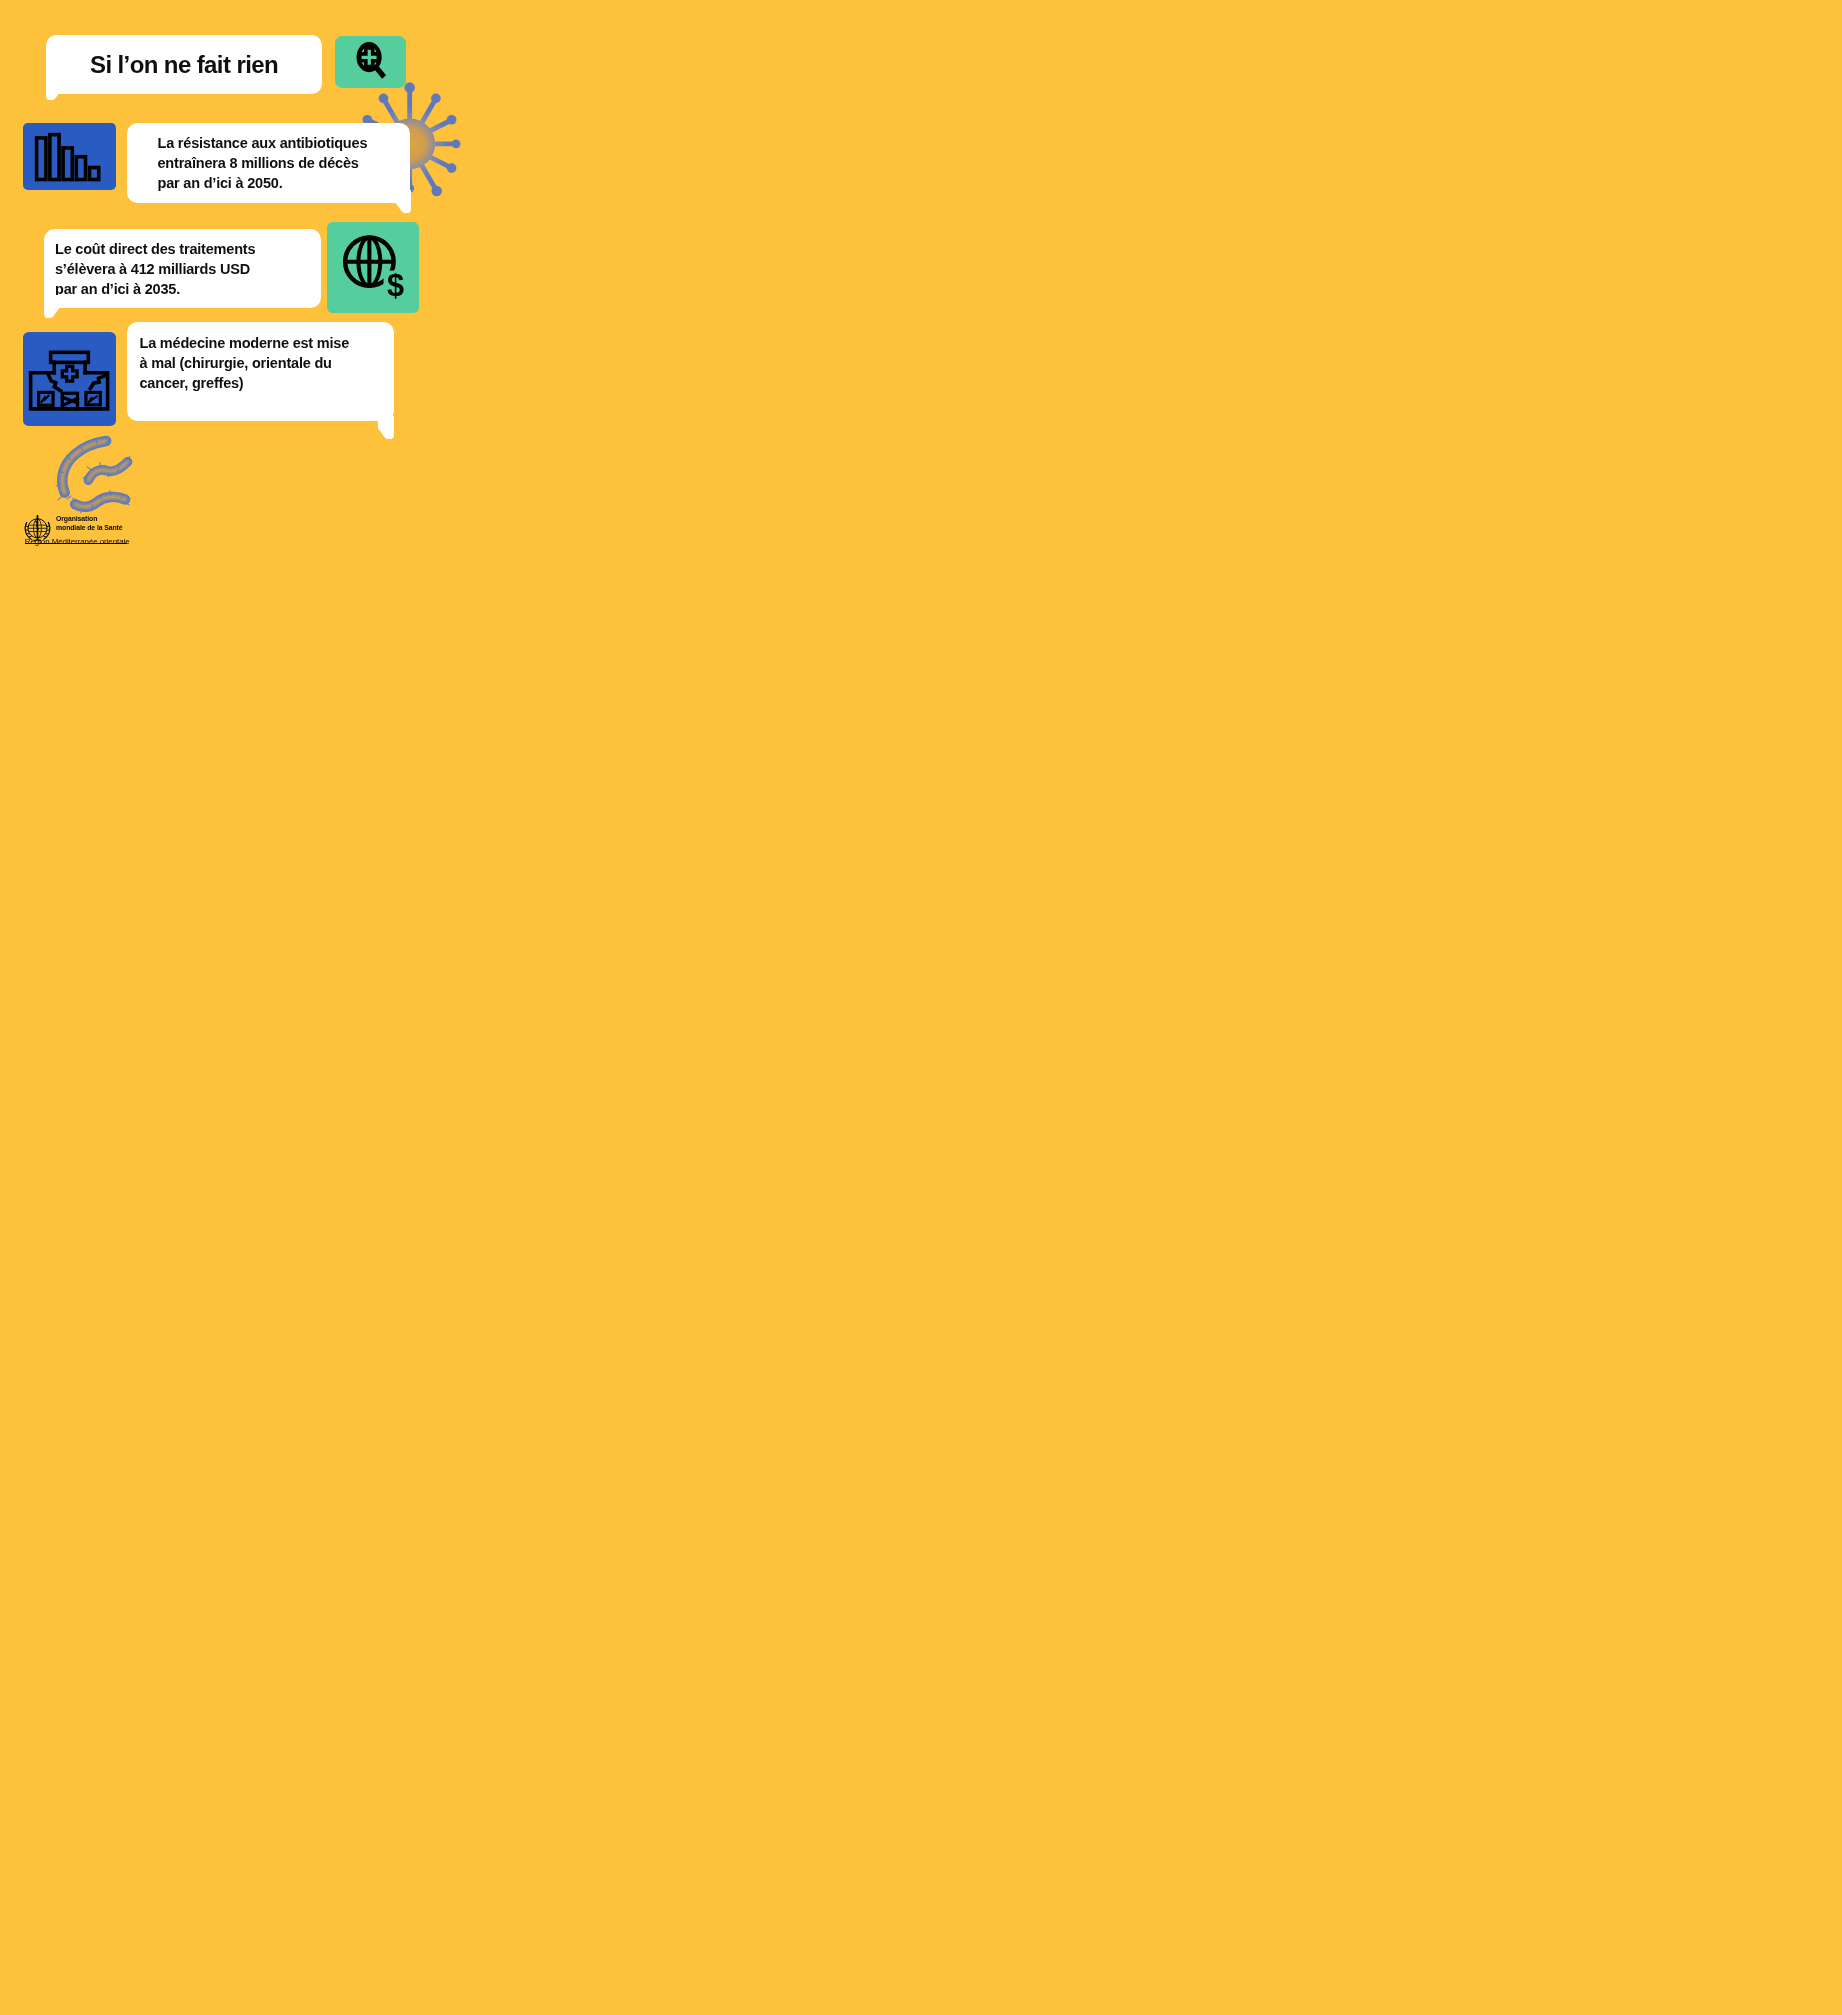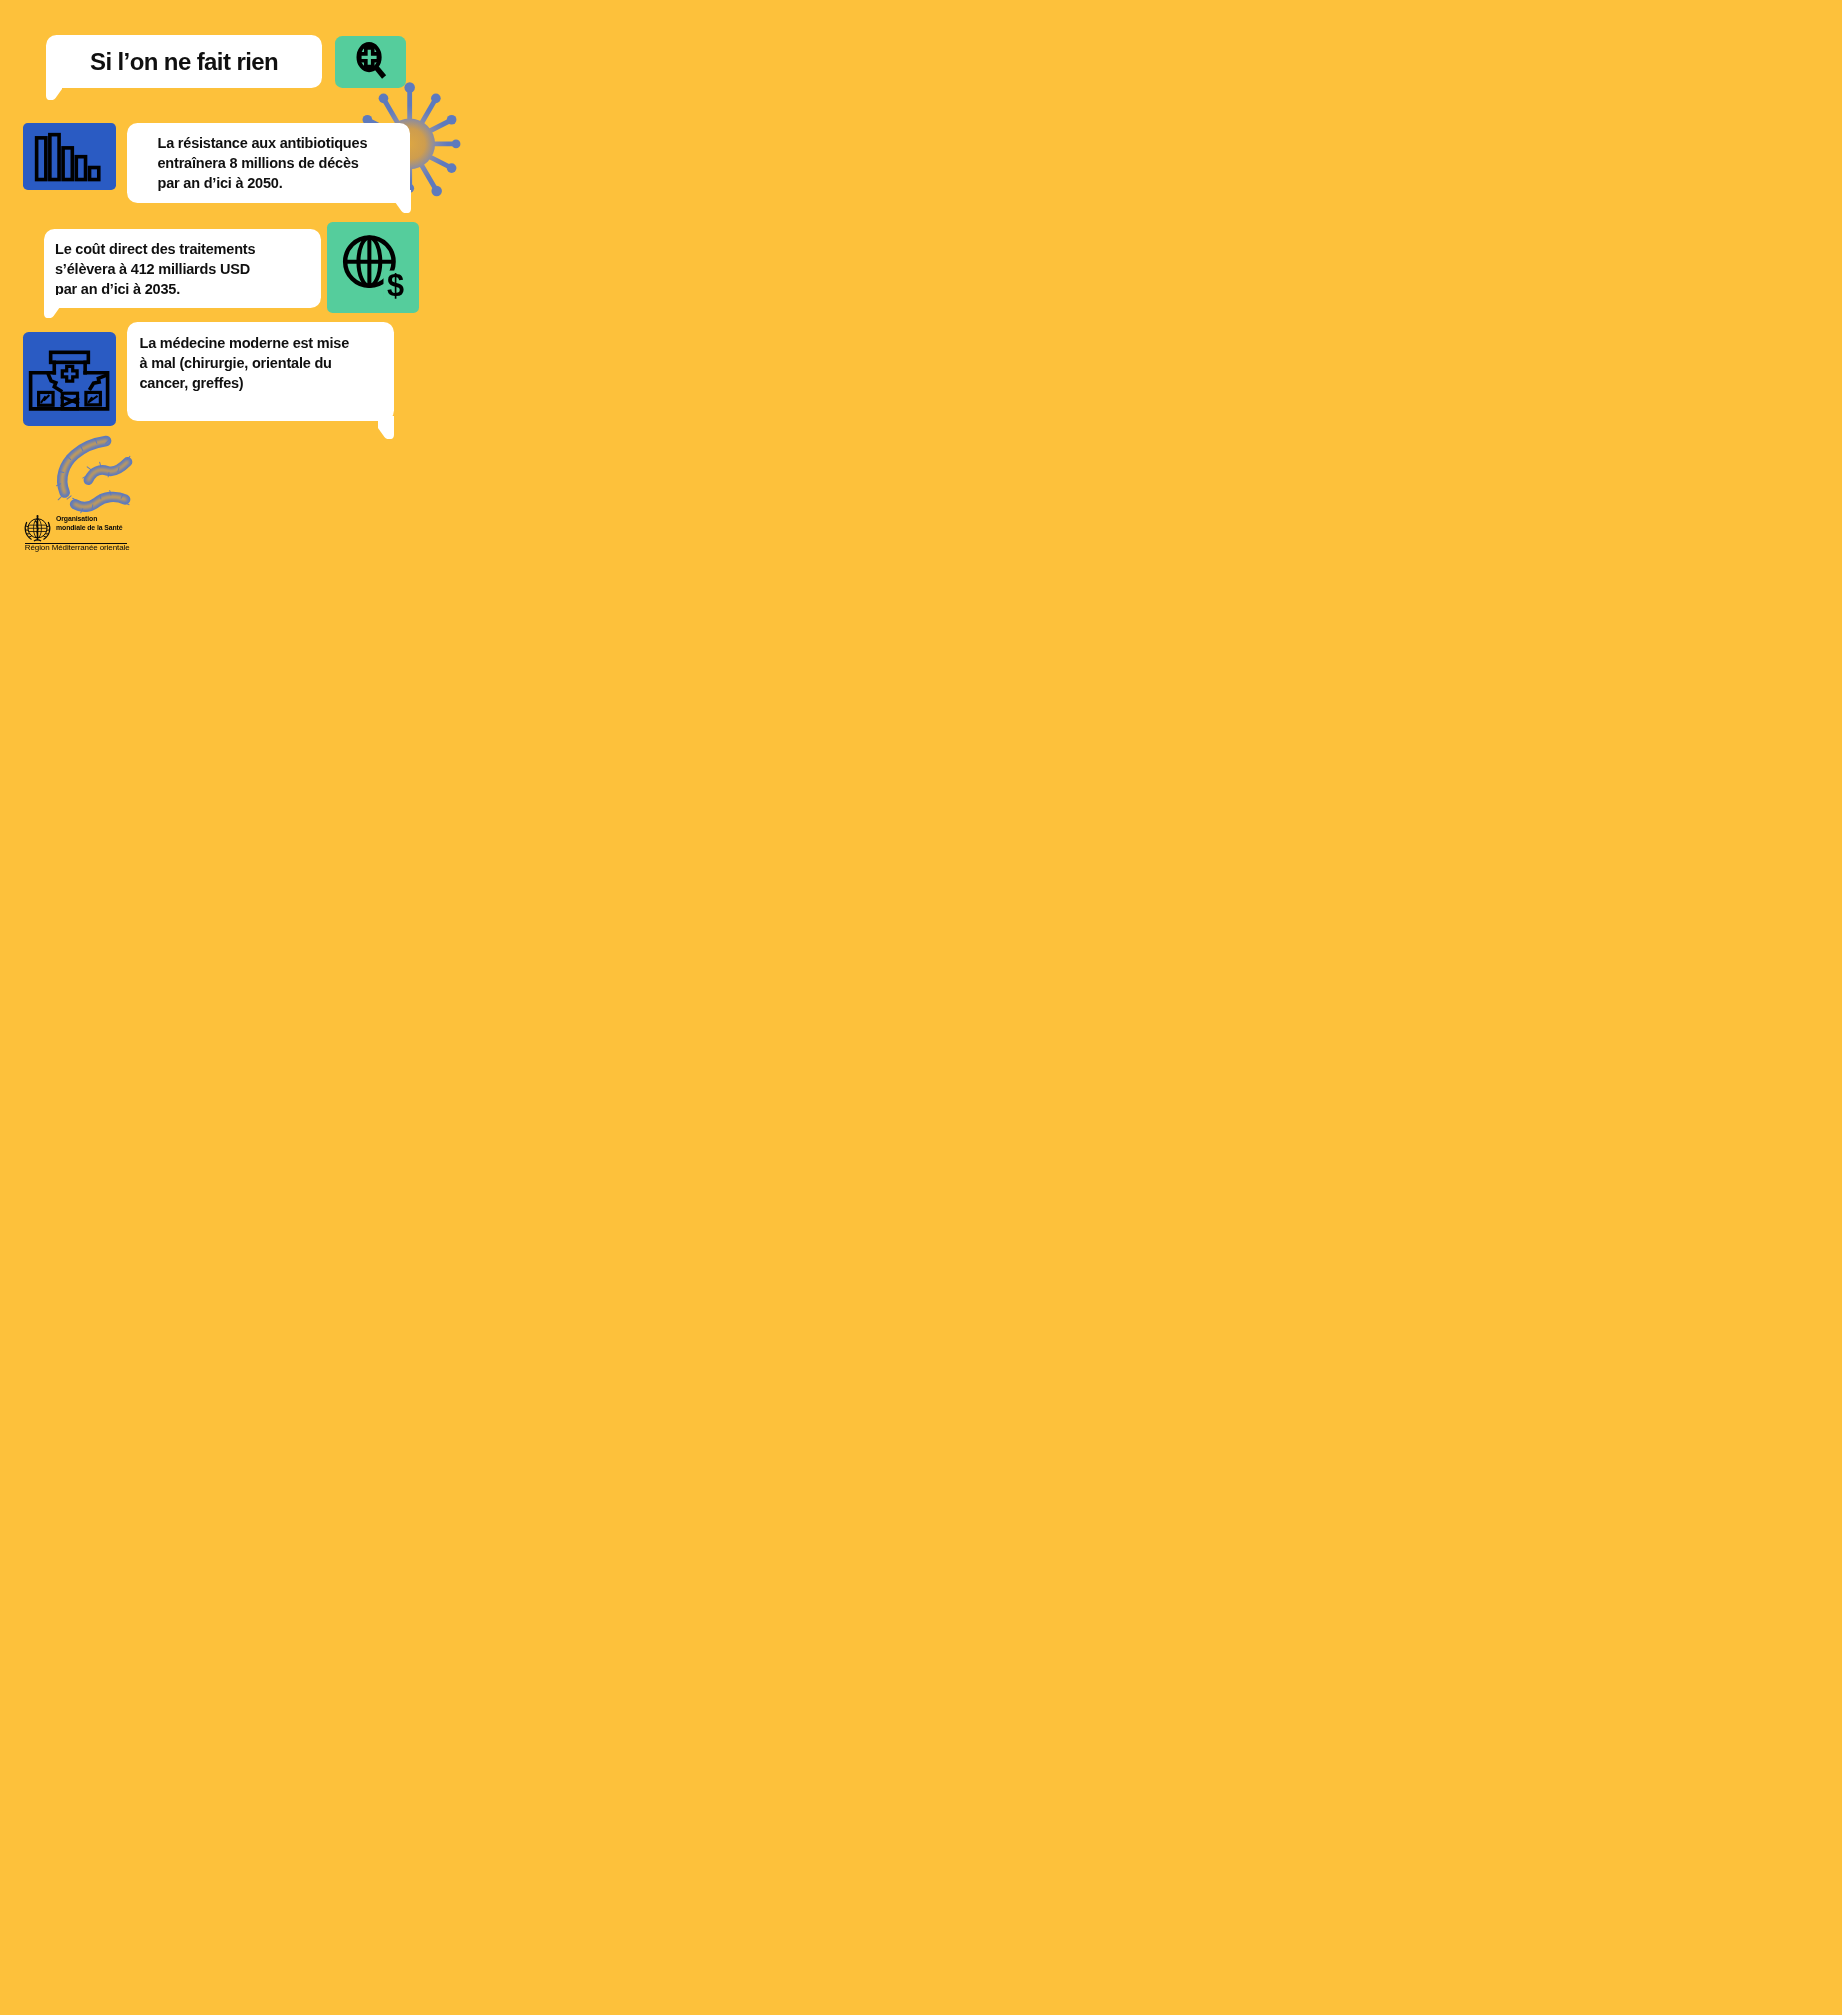--- a/index.html
+++ b/index.html
@@ -11,42 +11,42 @@
   .layer{position:absolute;left:0;top:0;width:461px;height:574px;}
   .illus{z-index:1;pointer-events:none;}
   .ui{z-index:2;}
   .bubble{
     position:absolute;background:#ffffff;border-radius:10.5px;
     color:#101010;font-weight:bold;
   }
   .bubble .lines{letter-spacing:-0.2px;font-size:14.5px;line-height:20px;}
   .tail{position:absolute;}
   .title-bubble{
-    left:46px;top:35px;width:276px;height:53px;
+    left:46px;top:35px;width:276px;height:59px;
     display:flex;align-items:center;justify-content:center;
   }
   .title-text{font-size:24px;letter-spacing:-0.6px;white-space:nowrap;}
   .tile{position:absolute;}
   .tile.green{background:#55CD9C;}
   .tile.blue{background:#2A5BC3;}
   .tile-search{left:335px;top:36px;width:71px;height:52px;border-radius:7.3px;}
   .tile-bars{left:23px;top:123px;width:93px;height:67px;border-radius:4.8px;}
   .tile-globe{left:327px;top:222px;width:92px;height:91px;border-radius:5.6px;}
   .tile-hospital{left:23px;top:332px;width:93px;height:94px;border-radius:5.6px;}
   .bubble-deaths{left:127px;top:123px;width:283px;height:80px;}
   .bubble-deaths .lines{padding:10px 0 0 12.5px;margin-left:18px;}
   .bubble-cost{left:44px;top:229px;width:277px;height:79px;}
   .bubble-cost .lines{padding:10px 0 0 11px;}
   .bubble-medicine{left:127px;top:322px;width:267px;height:99px;}
   .bubble-medicine .lines{padding:11.3px 0 0 12.5px;}
   .footer{position:absolute;left:22px;top:513px;width:121px;color:#0A0A0A;}
   .who-emblem{position:absolute;left:0;top:0.8px;width:31px;height:31px;}
   .who-wordmark{position:absolute;left:34px;top:2.4px;font-weight:bold;font-size:6.9px;line-height:8.9px;letter-spacing:-0.1px;}
   .footer-rule{position:absolute;left:2.8px;top:30px;width:102px;height:1.2px;background:#0A0A0A;}
-  .footer-region{position:absolute;left:2.8px;top:30px;font-size:8px;letter-spacing:-0.1px;white-space:nowrap;}
+  .footer-region{position:absolute;left:2.8px;top:24px;font-size:8px;letter-spacing:-0.1px;white-space:nowrap;}
 </style>
 </head>
 <body>
 
 <svg class="layer illus" viewBox="0 0 1143 1424">
   <defs>
     <radialGradient id="vg" gradientUnits="userSpaceOnUse" cx="1016" cy="357" r="95">
       <stop offset="0" stop-color="#DCA643"></stop>
       <stop offset="0.4" stop-color="#CE9D4E"></stop>
       <stop offset="0.7" stop-color="#7F89B0"></stop>

